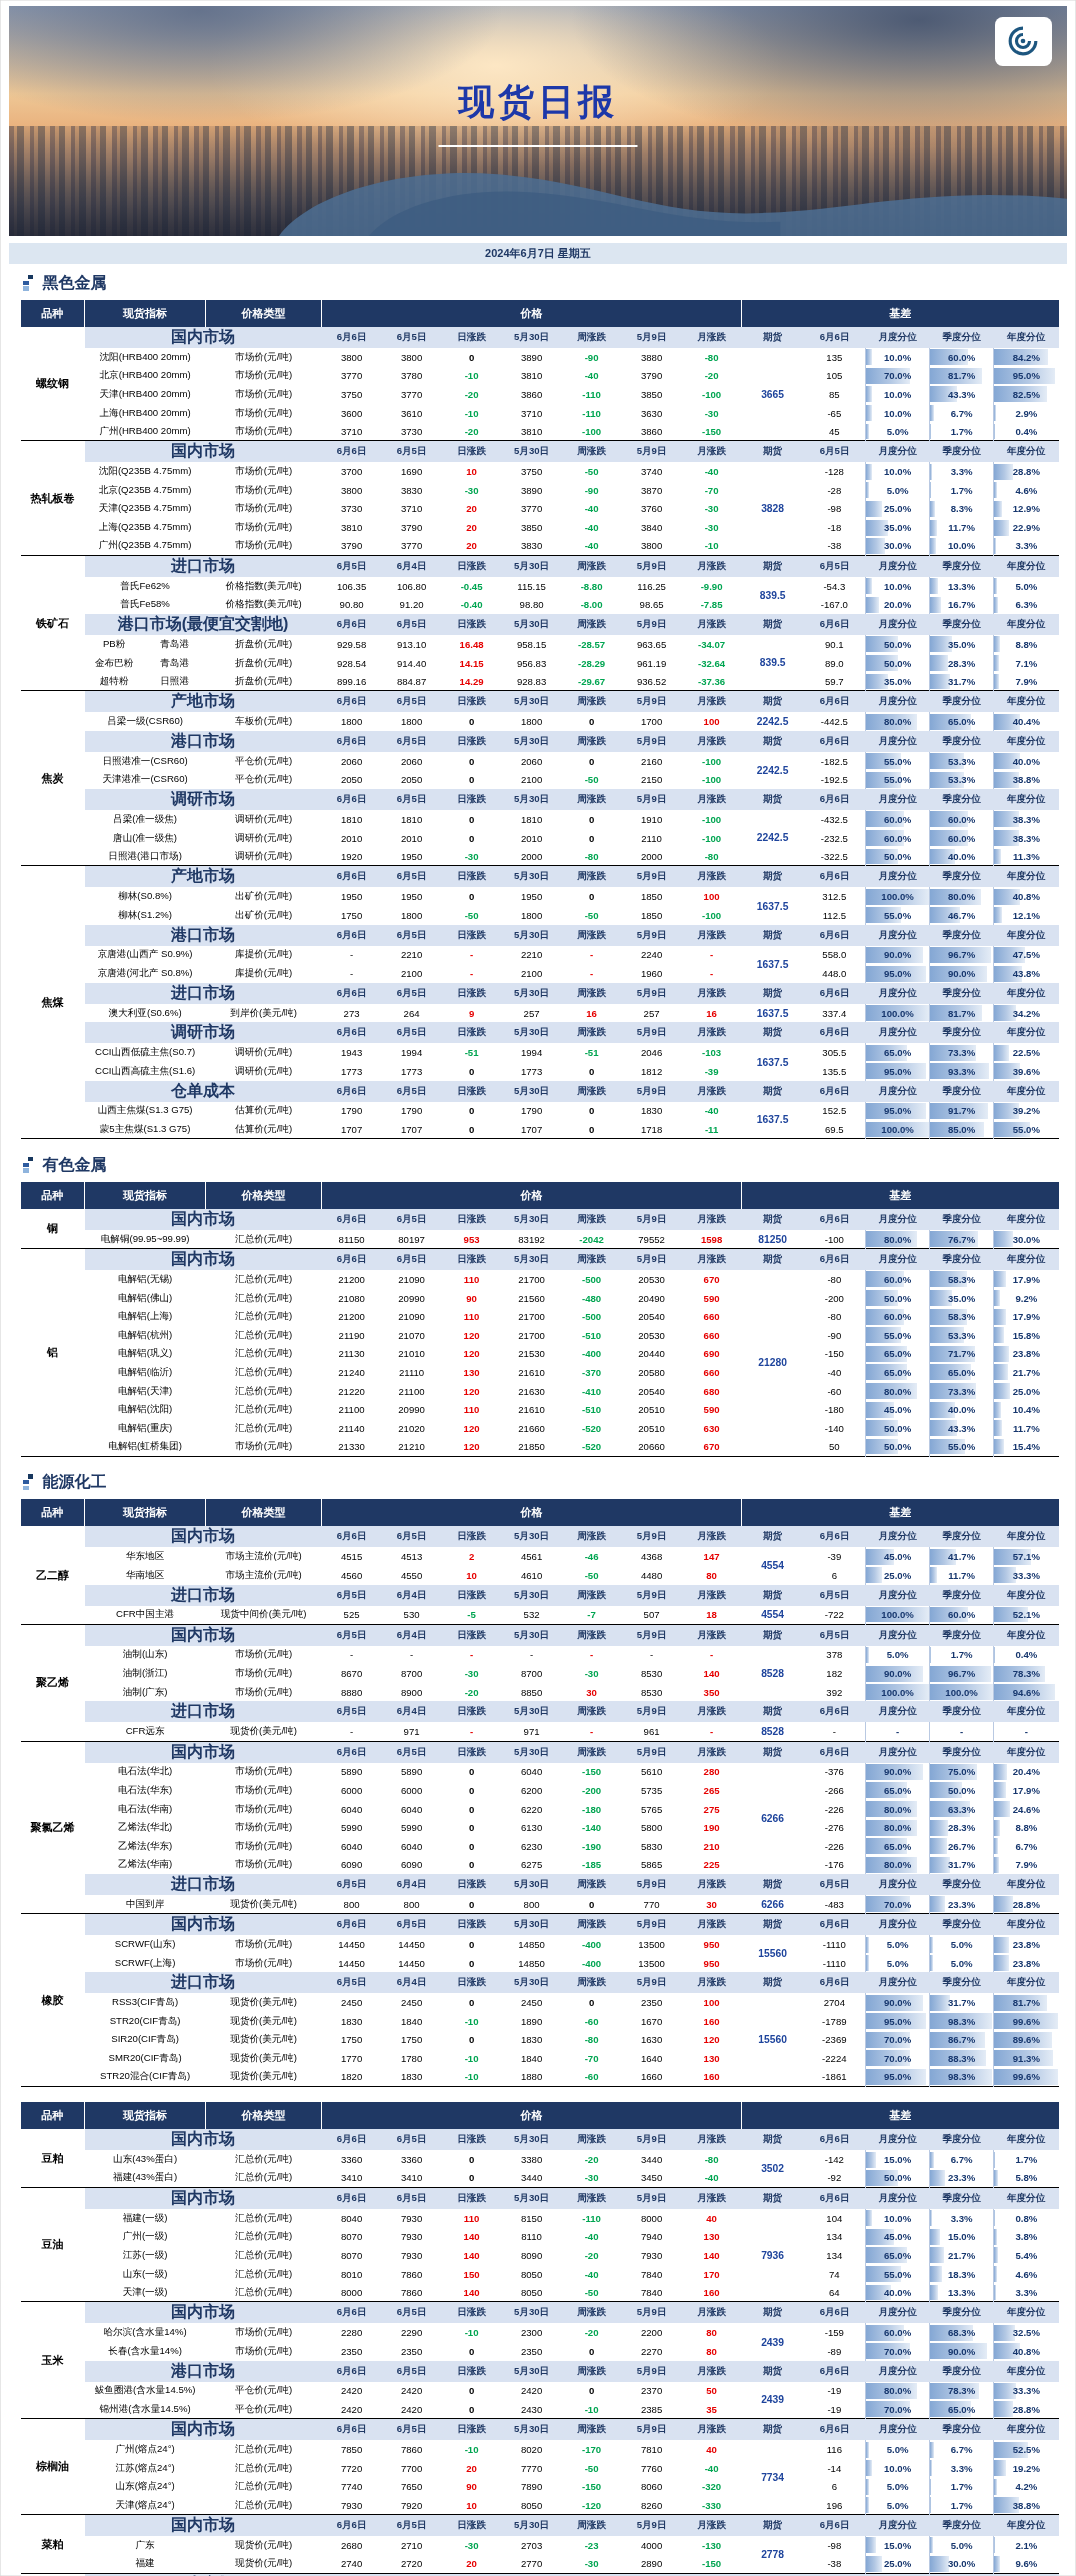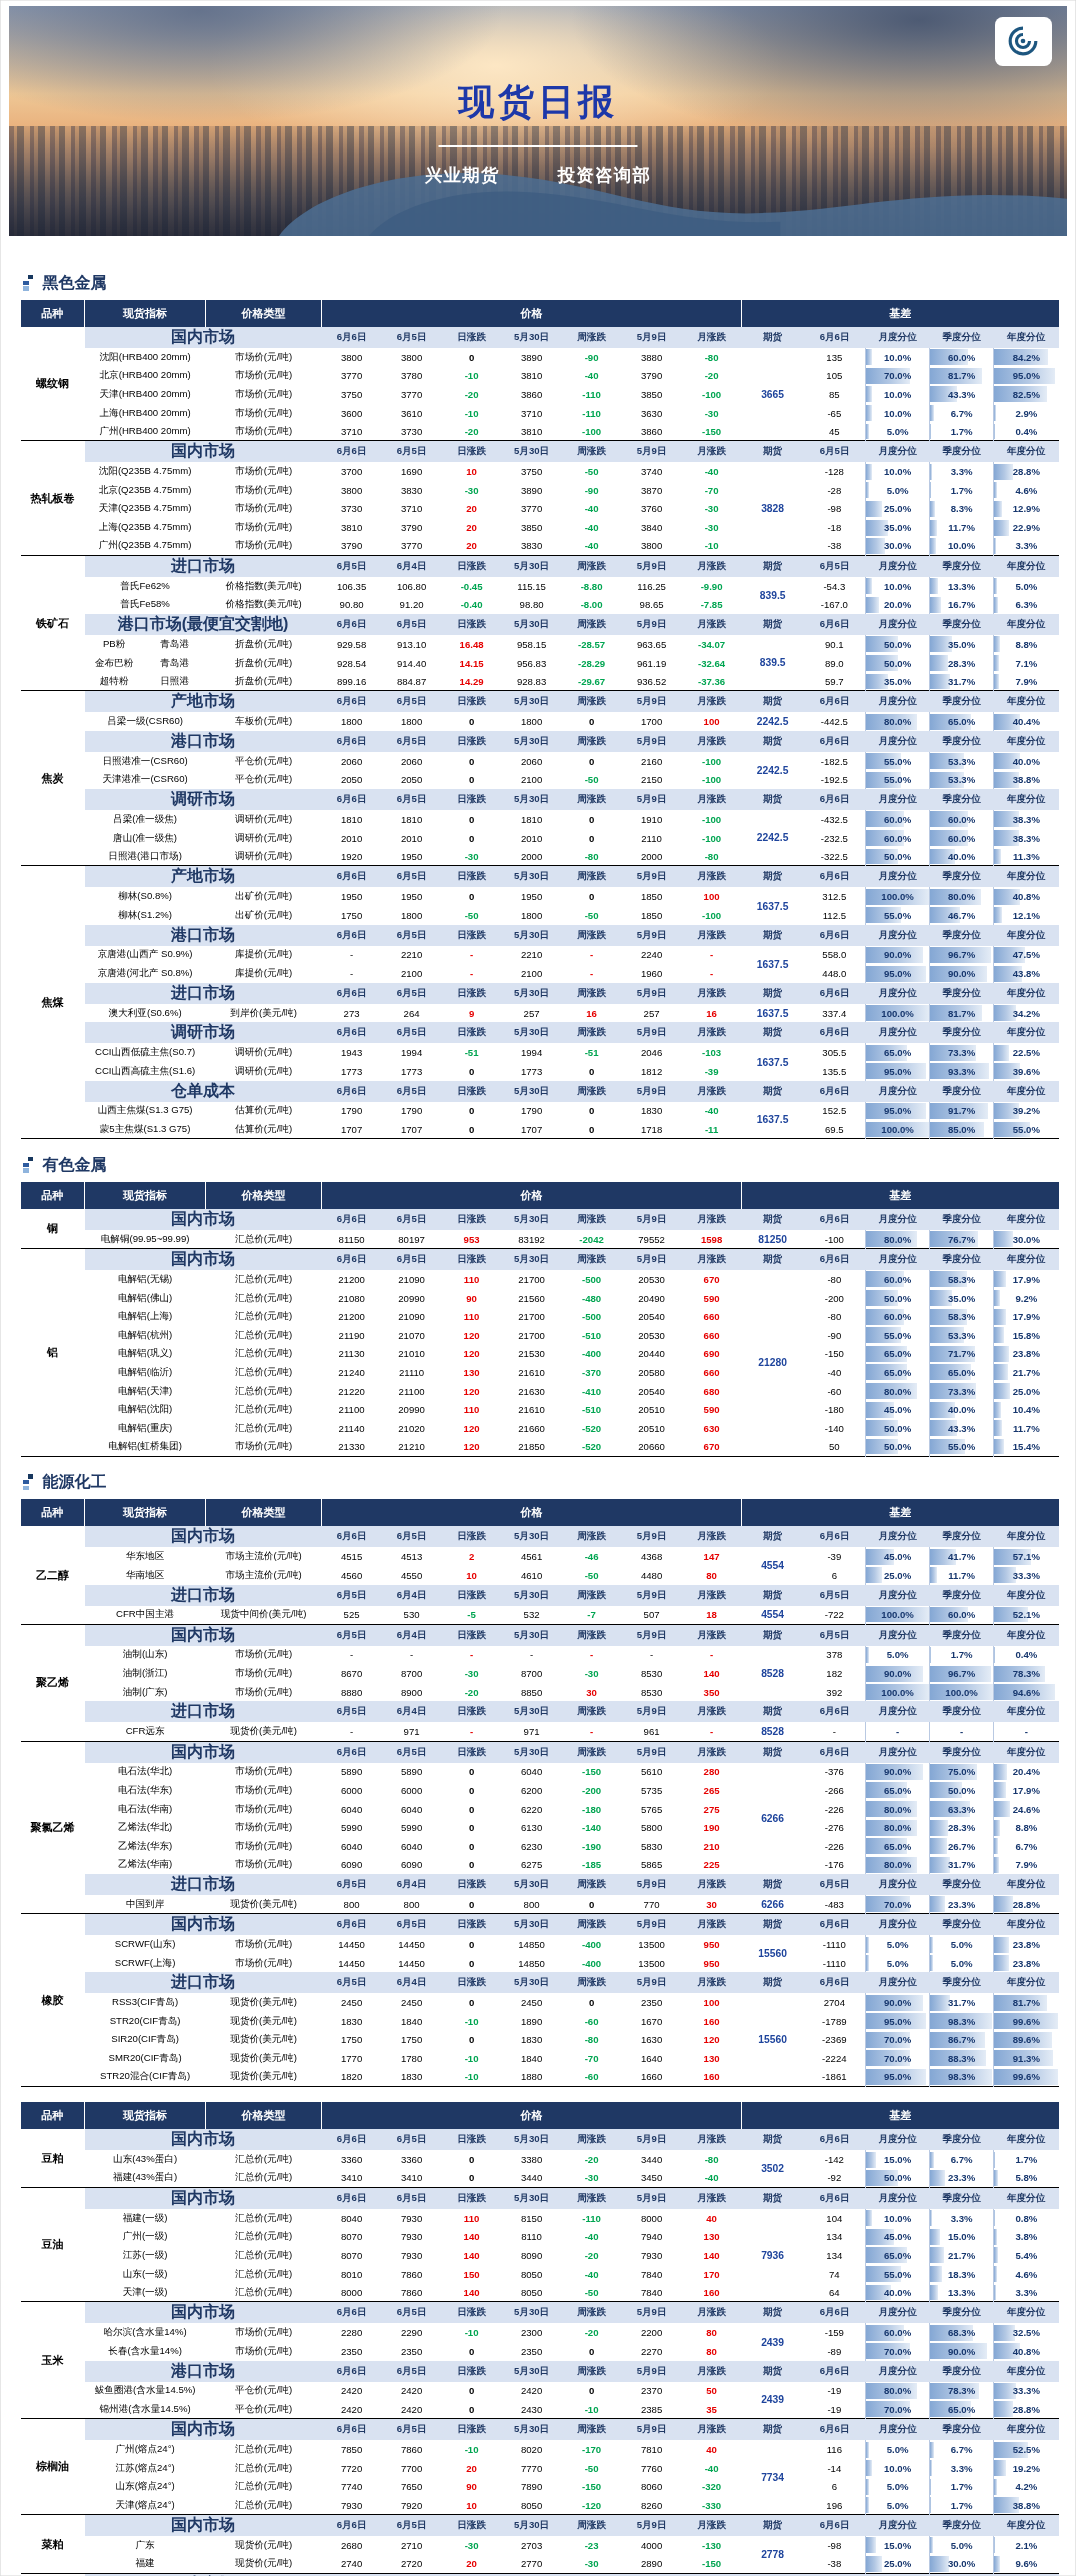--- a/index.html
+++ b/index.html
@@ -59,32 +59,30 @@
 
   <div class="banner">
     <div class="banner-bg"></div>
     <div class="banner-city"></div>
     <svg class="banner-river" width="100%" height="100%" viewBox="0 0 1646 358" preserveAspectRatio="none">
       <path d="M420,358 C470,290 620,250 760,262 C930,276 1010,330 1180,322 C1320,316 1440,280 1646,300 L1646,358 Z" fill="#4e6f93" opacity="0.85"></path>
       <path d="M560,358 C600,310 700,282 810,290 C960,300 1040,342 1200,336 L1200,358 Z" fill="#3d5d81" opacity="0.8"></path>
     </svg>
     <div class="banner-title">现货日报</div>
     <div class="banner-line"></div>
-    <div class="banner-sub">
-      <span>兴业期货</span><span class="gap"></span><span>投资咨询部</span>
-    </div>
     <div class="logo">
       <svg width="36" height="36" viewBox="0 0 40 40">
         <path d="M20 4 A16 16 0 1 0 36 20 L32.5 20 A12.5 12.5 0 1 1 20 7.5 Z" fill="#1d567f"></path>
         <path d="M20 11 A9 9 0 1 0 29 20 L25.5 20 A5.5 5.5 0 1 1 20 14.5 Z" fill="#1d567f"></path>
         <circle cx="20" cy="20" r="2.6" fill="#1d567f"></circle>
       </svg>
     </div>
   </div>
 
+  <div class="date-bar">2024年6月7日   星期五</div>
 
   <div id="sections">
       <div class="section">
         <div class="sec-title">
           <span class="sec-icon">
             <i class="sq1"></i>
             <i class="sq2"></i>
             <i class="sq3"></i>
           </span>
           <span>黑色金属</span>

